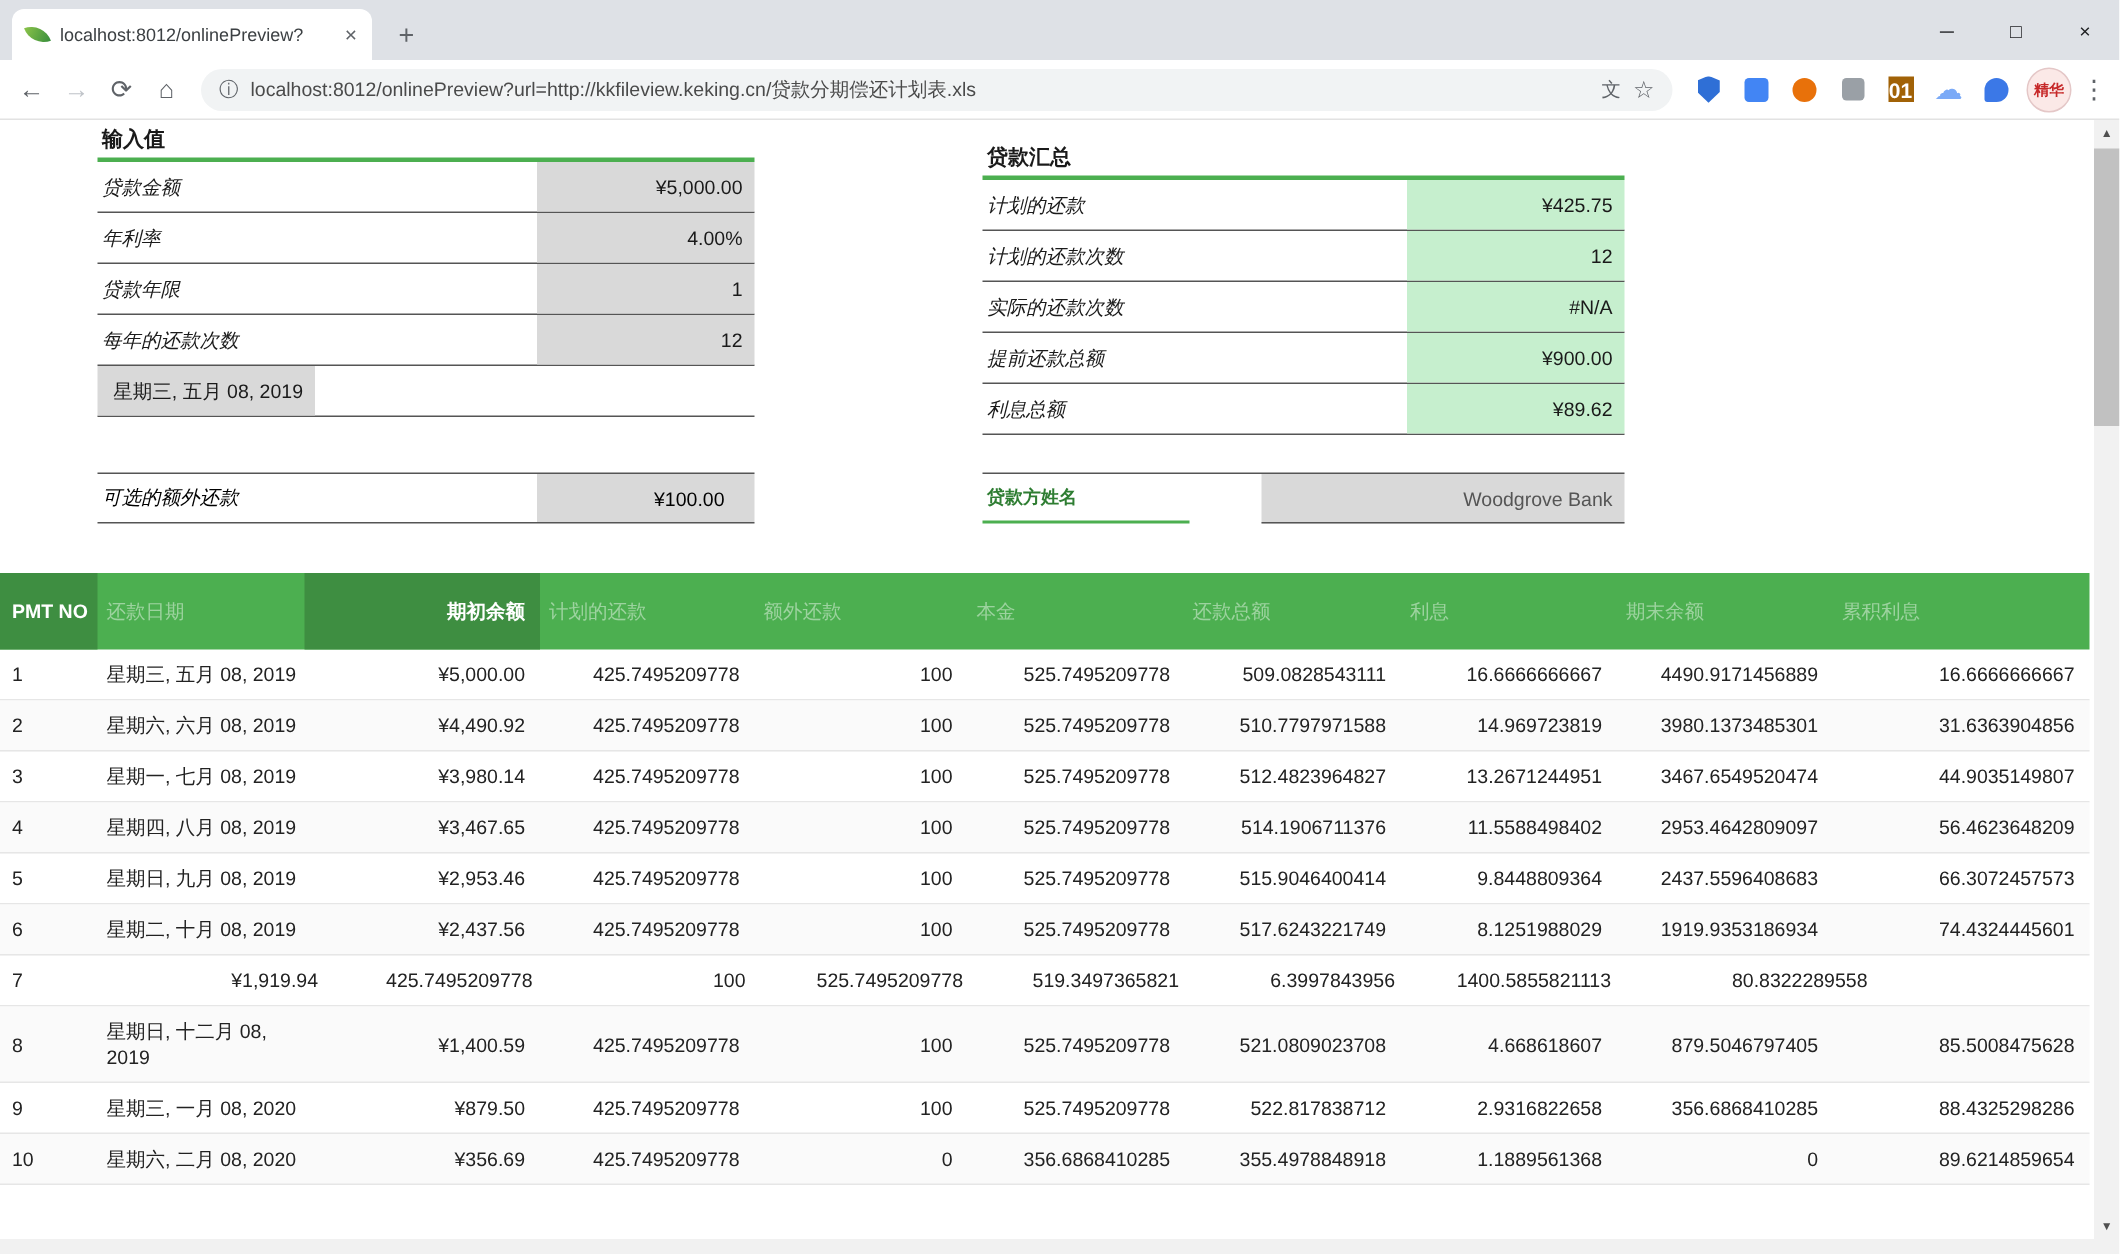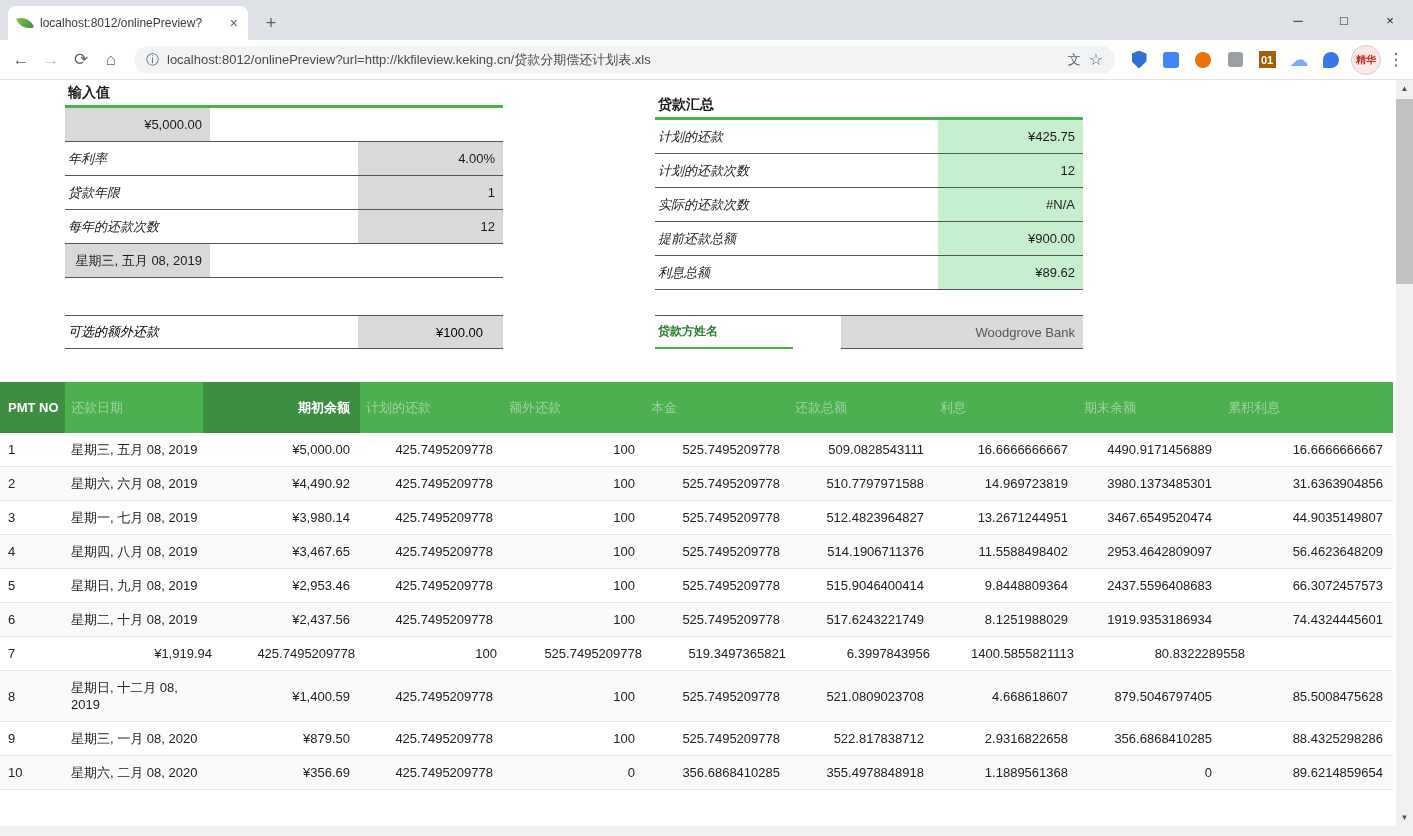--- a/index.html
+++ b/index.html
@@ -34,21 +34,21 @@
   .ob-right { color:#5f6368; font-size:13px; flex:0 0 auto; }
   .star { font-size:16px; }
 
   .ext { width:26px; height:26px; margin:0 3px; display:flex; align-items:center;
          justify-content:center; flex:0 0 auto; }
   .ext-shield { width:15px; height:18px; background:#2f6fd6;
                 clip-path:polygon(50% 0,100% 18%,100% 60%,50% 100%,0 60%,0 18%); }
   .ext-bluesq { width:16px; height:16px; background:#4285f4; border-radius:3px; }
   .ext-orange { width:16px; height:16px; background:#e8710a; border-radius:50%; }
   .ext-gray   { width:15px; height:15px; background:#9aa0a6; border-radius:3px; }
-  .ext-badge  { width:17px; height:17px; background:#a16207; color:#fff; font-size:11px;
+  .ext-badge  { width:17px; height:17px; background:#a16207; color:#fff; font-size:14px;
                 font-weight:bold; display:flex; align-items:center; justify-content:center; }
   .ext-cloud  { color:#7baaf7; font-size:19px; }
   .ext-blue2  { width:16px; height:16px; background:#3b78e7; border-radius:50% 50% 50% 10%; }
   .avatar { width:30px; height:30px; border-radius:50%; background:#fbe9e7; border:1px solid #e4c7c7;
             color:#c62828; font-size:10px; font-weight:bold; display:flex; align-items:center;
             justify-content:center; margin:0 4px; flex:0 0 auto; }
   .menu { width:22px; text-align:center; color:#5f6368; font-size:17px; flex:0 0 auto; }
 
   
   .content { position:relative; width:1413px; height:756px; background:#fff; }
@@ -161,20 +161,21 @@
   <span class="menu">⋮</span>
 </div>
 
 <div class="content">
 
   <div class="itable">
     <div class="sec-title">输入值</div>
     <div class="rows">
 
         <div class="irow">
+          <span class="lbl">贷款金额</span>
           <span class="val gray">¥5,000.00</span>
         </div>
 
         <div class="irow">
           <span class="lbl">年利率</span>
           <span class="val gray">4.00%</span>
         </div>
 
         <div class="irow">
           <span class="lbl">贷款年限</span>

